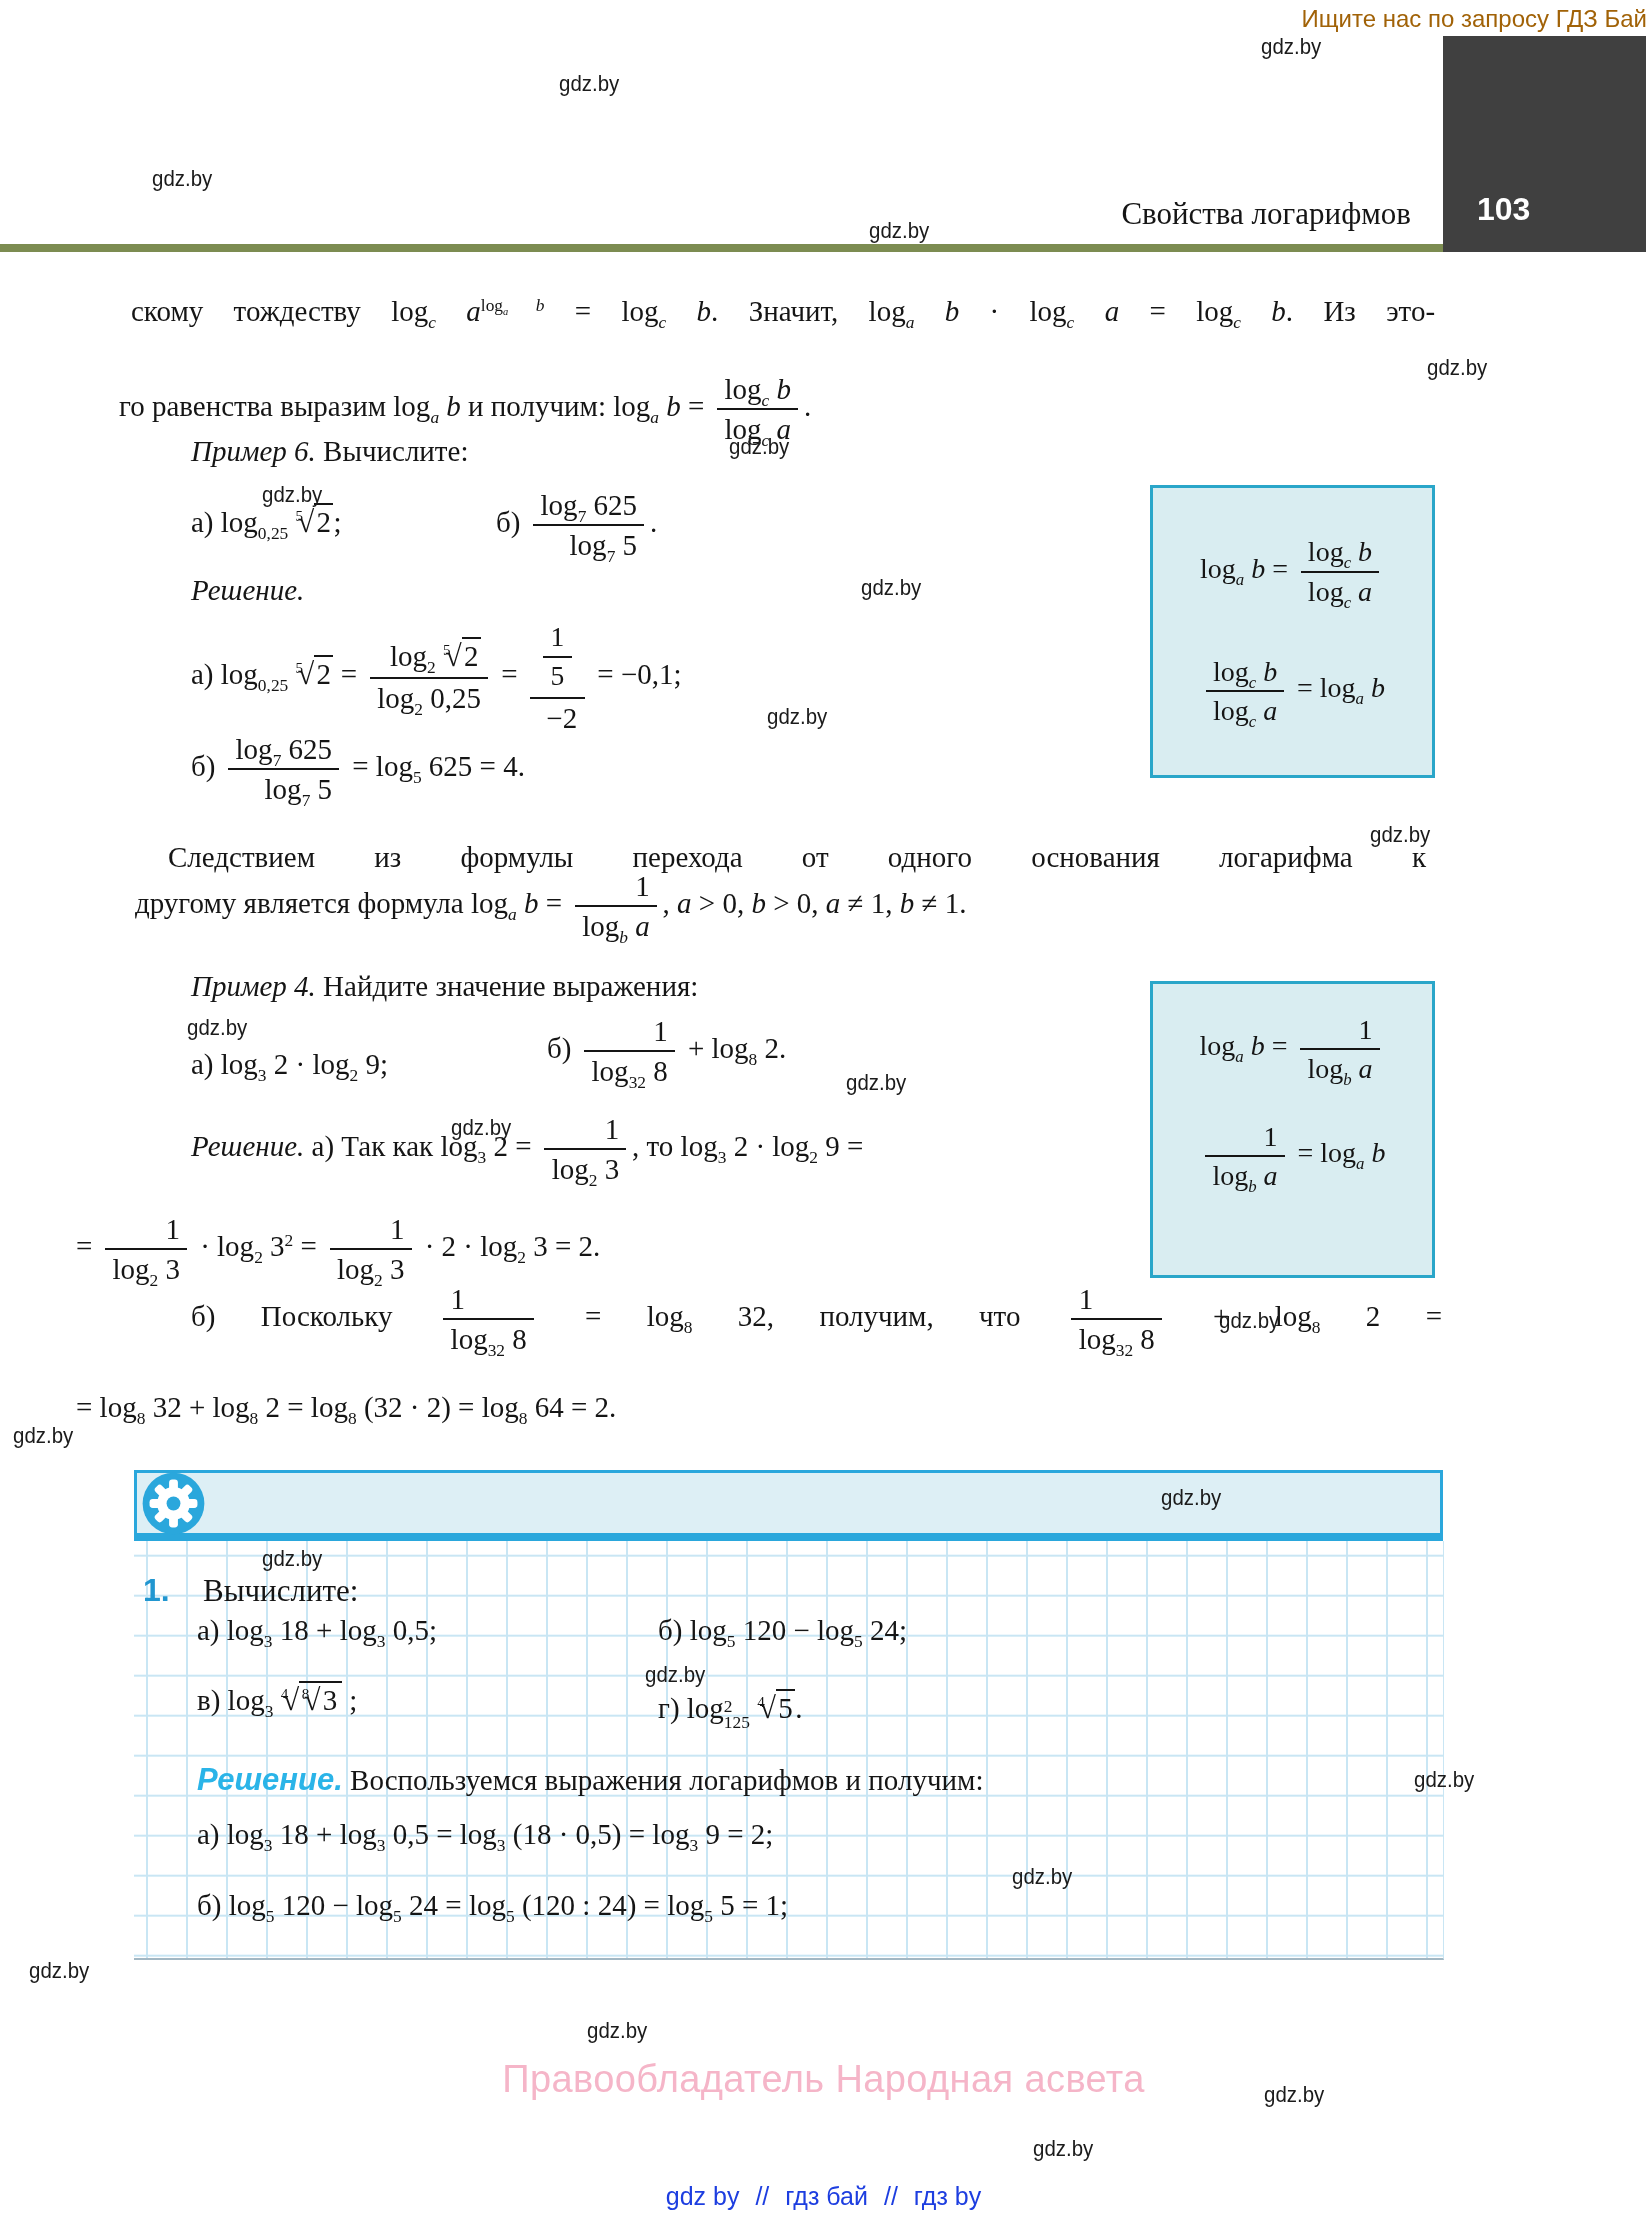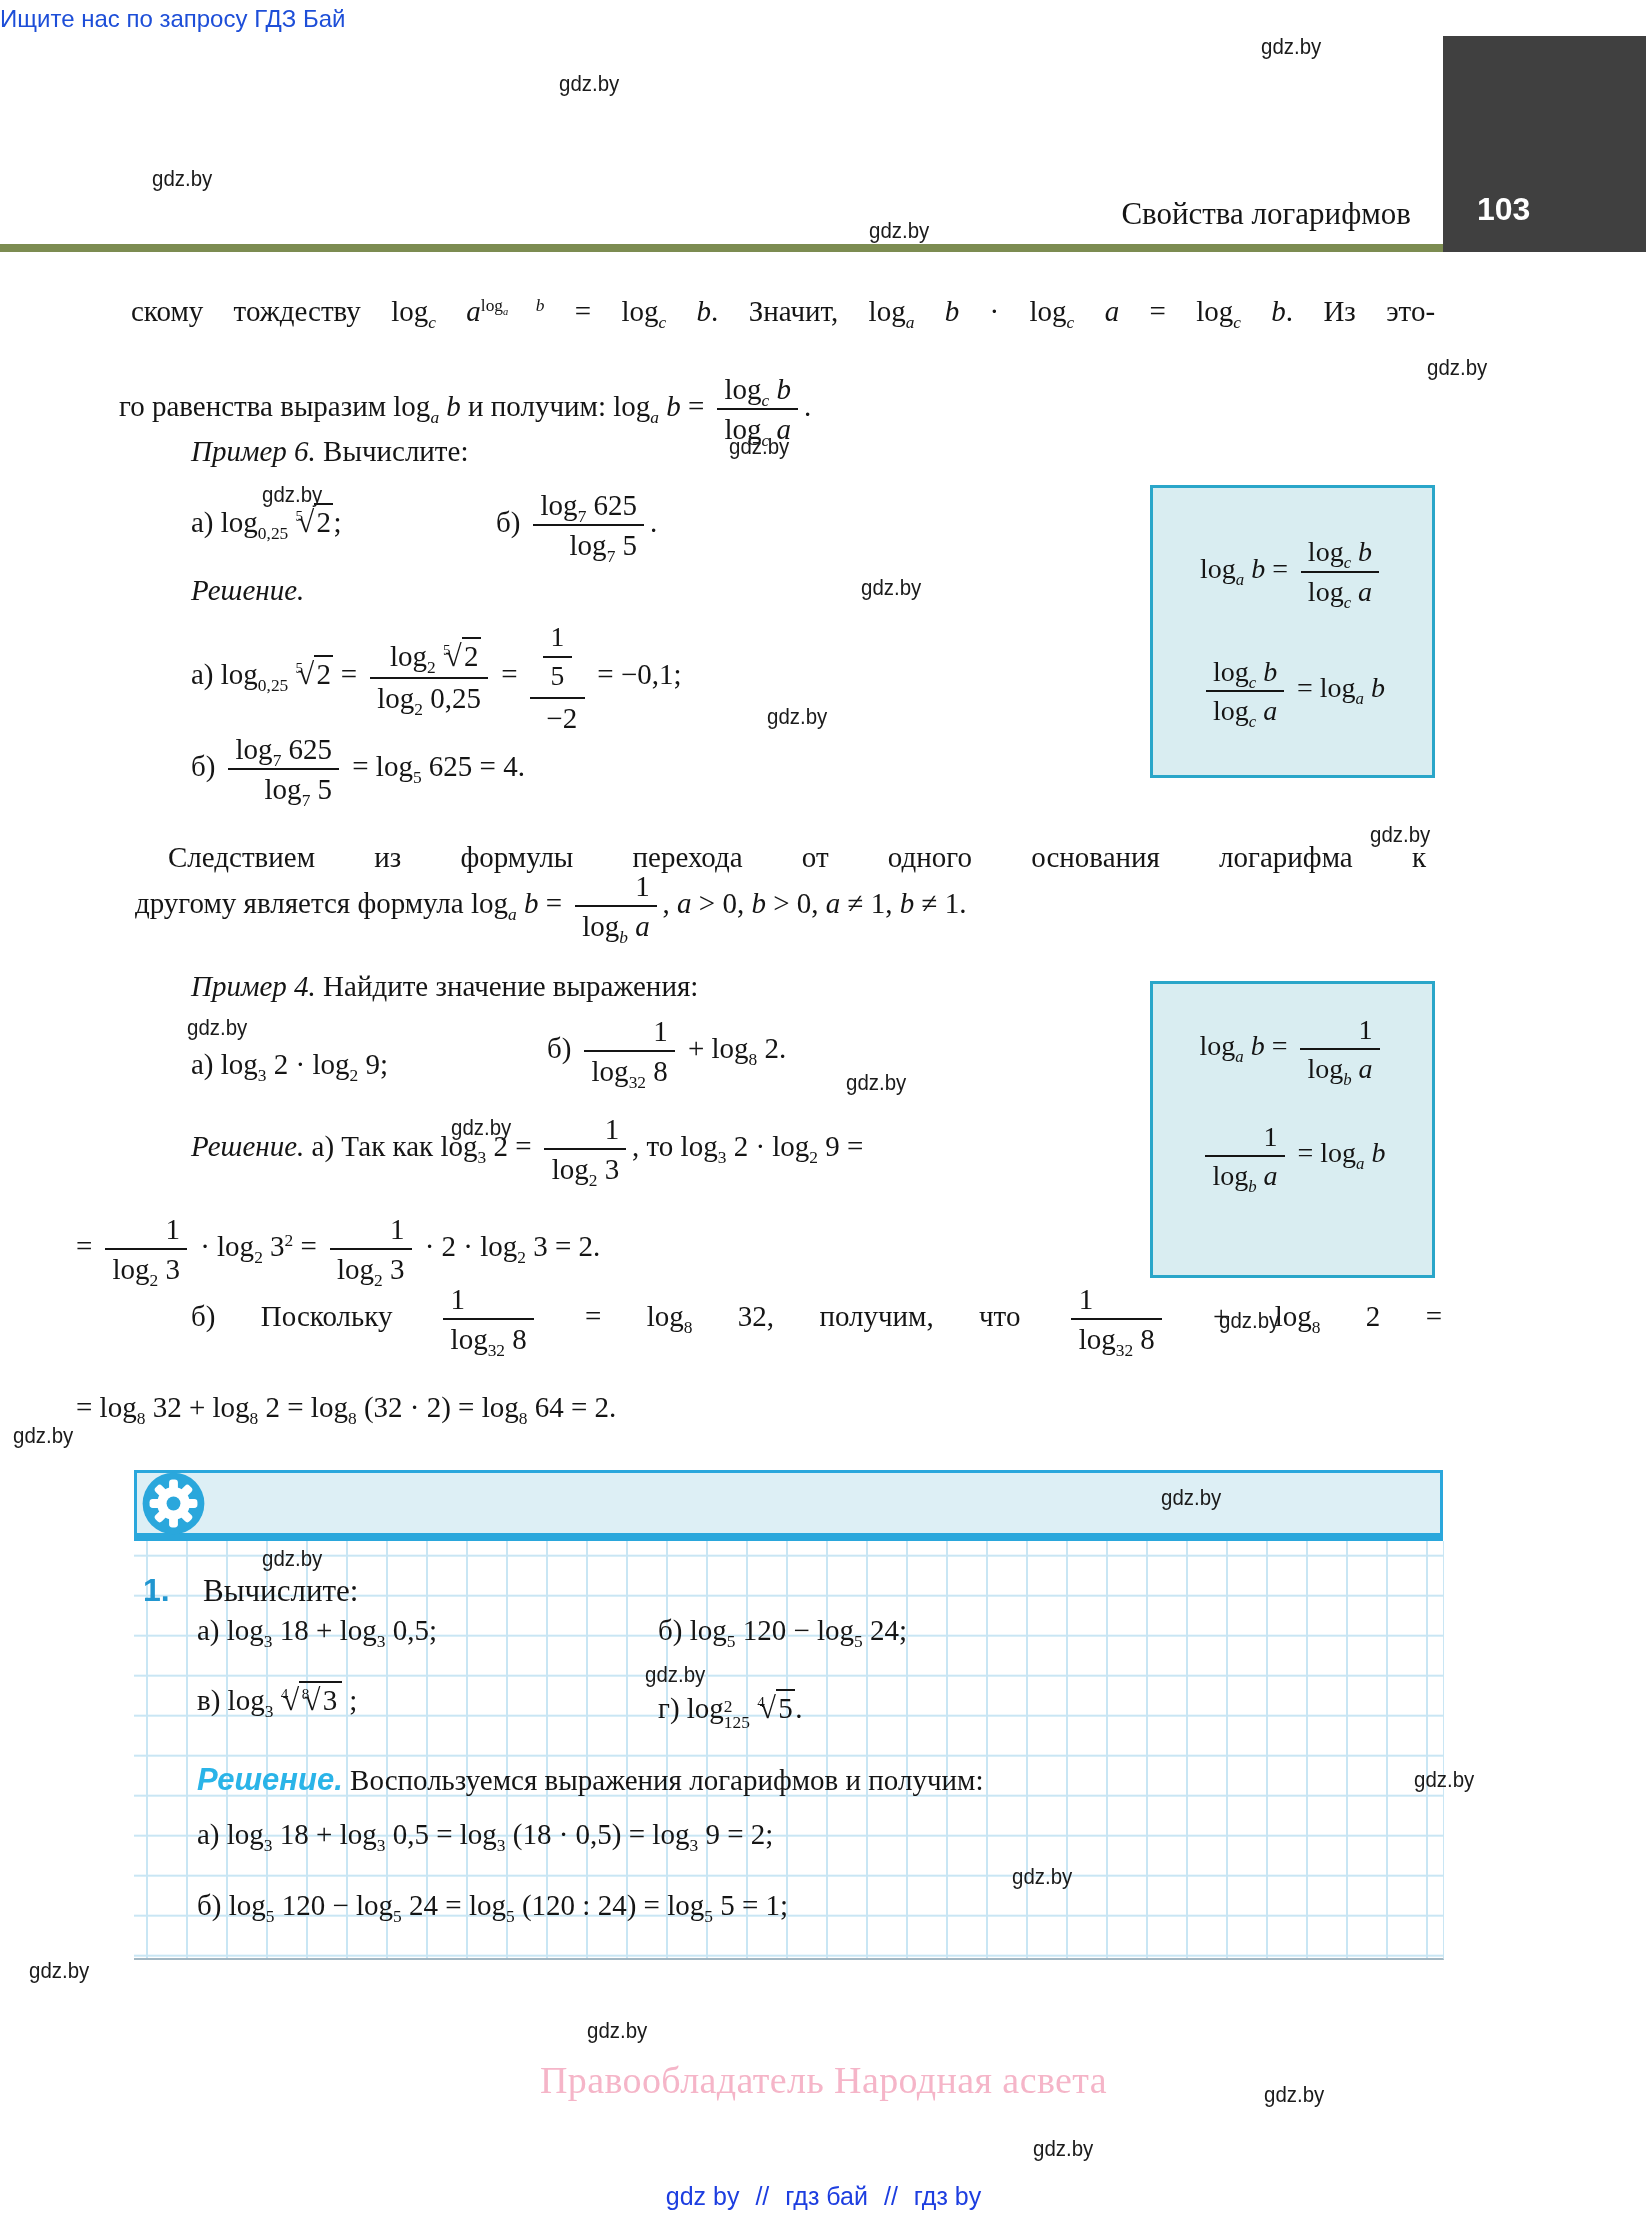--- a/index.html
+++ b/index.html
@@ -1,22 +1,22 @@
 <!DOCTYPE html>
 <html style="font-size:13px"><head>
 <meta charset="utf-8">
 <style>
   html,body{margin:0;padding:0}
   body{
     position:relative;width:1647px;height:2216px;background:#ffffff;overflow:hidden;
     font-family:"Liberation Serif","DejaVu Serif",serif;color:#151515;
   }
   
-  .banner{position:absolute;left:0;top:4.8px;width:100%;text-align:left;
-    font-family:"Liberation Sans",sans-serif;font-size:24px;color:#1d4ed8;z-index:4}
+  .banner{position:absolute;left:0;top:4.8px;width:100%;text-align:right;
+    font-family:"Liberation Sans",sans-serif;font-size:24px;color:#a16207;z-index:4}
   
   .wm{position:absolute;font-family:"Liberation Sans",sans-serif;font-size:22px;color:#1b1b1b;
     white-space:nowrap;z-index:6;transform:scaleX(.93);transform-origin:left top}
   
   .htitle{position:absolute;right:236px;top:196px;font-size:31px;z-index:2;white-space:nowrap}
   .pagebox{position:absolute;left:1443px;top:36px;width:204px;height:216px;background:#404040;z-index:3}
   .pagenum{position:absolute;left:34px;top:155px;color:#ffffff;
     font-family:"Liberation Sans",sans-serif;font-weight:bold;font-size:32px}
   .rule{position:absolute;left:0;top:244px;width:1647px;height:8px;background:#7c8c51;z-index:2}
   
@@ -52,21 +52,21 @@
                      linear-gradient(to bottom,#c9e6f4 1.6px,transparent 1.6px);
     background-size:40px 40px;background-position:12px 13.7px;
     border-right:1.6px solid #c9e6f4;border-bottom:2.4px solid #a3b8c4;z-index:0}
   .tnum{position:absolute;left:143px;top:1572px;font-family:"Liberation Sans",sans-serif;
     font-weight:bold;font-size:32px;color:#2196d0;z-index:2}
   .tlabel{position:absolute;left:203px;top:1573px;font-size:31px;z-index:2}
   .sol-blue{font-family:"Liberation Sans",sans-serif;font-weight:bold;font-style:italic;
     font-size:31px;color:#2ab4e8}
   
   .copyright{position:absolute;left:0;top:2058px;width:100%;text-align:center;
-    font-family:Liberation Serif, serif;font-size:38px;color:#f5b5c8;letter-spacing:0.4px;z-index:2}
+    font-family:Liberation Sans, sans-serif;font-size:38px;color:#f5b5c8;letter-spacing:0.4px;z-index:2}
   .links{position:absolute;left:0;top:2182px;width:100%;display:flex;justify-content:center;
     column-gap:16px;font-family:"Liberation Sans",sans-serif;font-size:25px;color:#1d3ee0;z-index:2}
 </style>
 </head>
 <body>
 
 <div class="banner">Ищите нас по запросу ГДЗ Бай</div>
 
 <span class="wm" style="left:1261px;top:34px">gdz.by</span>
 <span class="wm" style="left:559px;top:71px">gdz.by</span>

